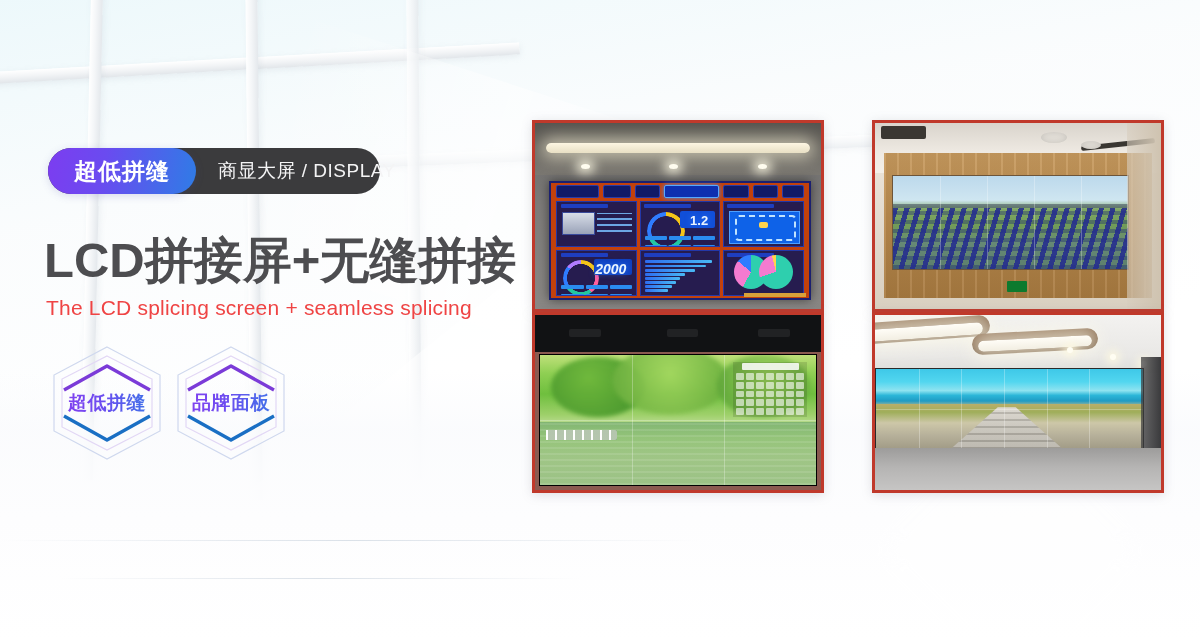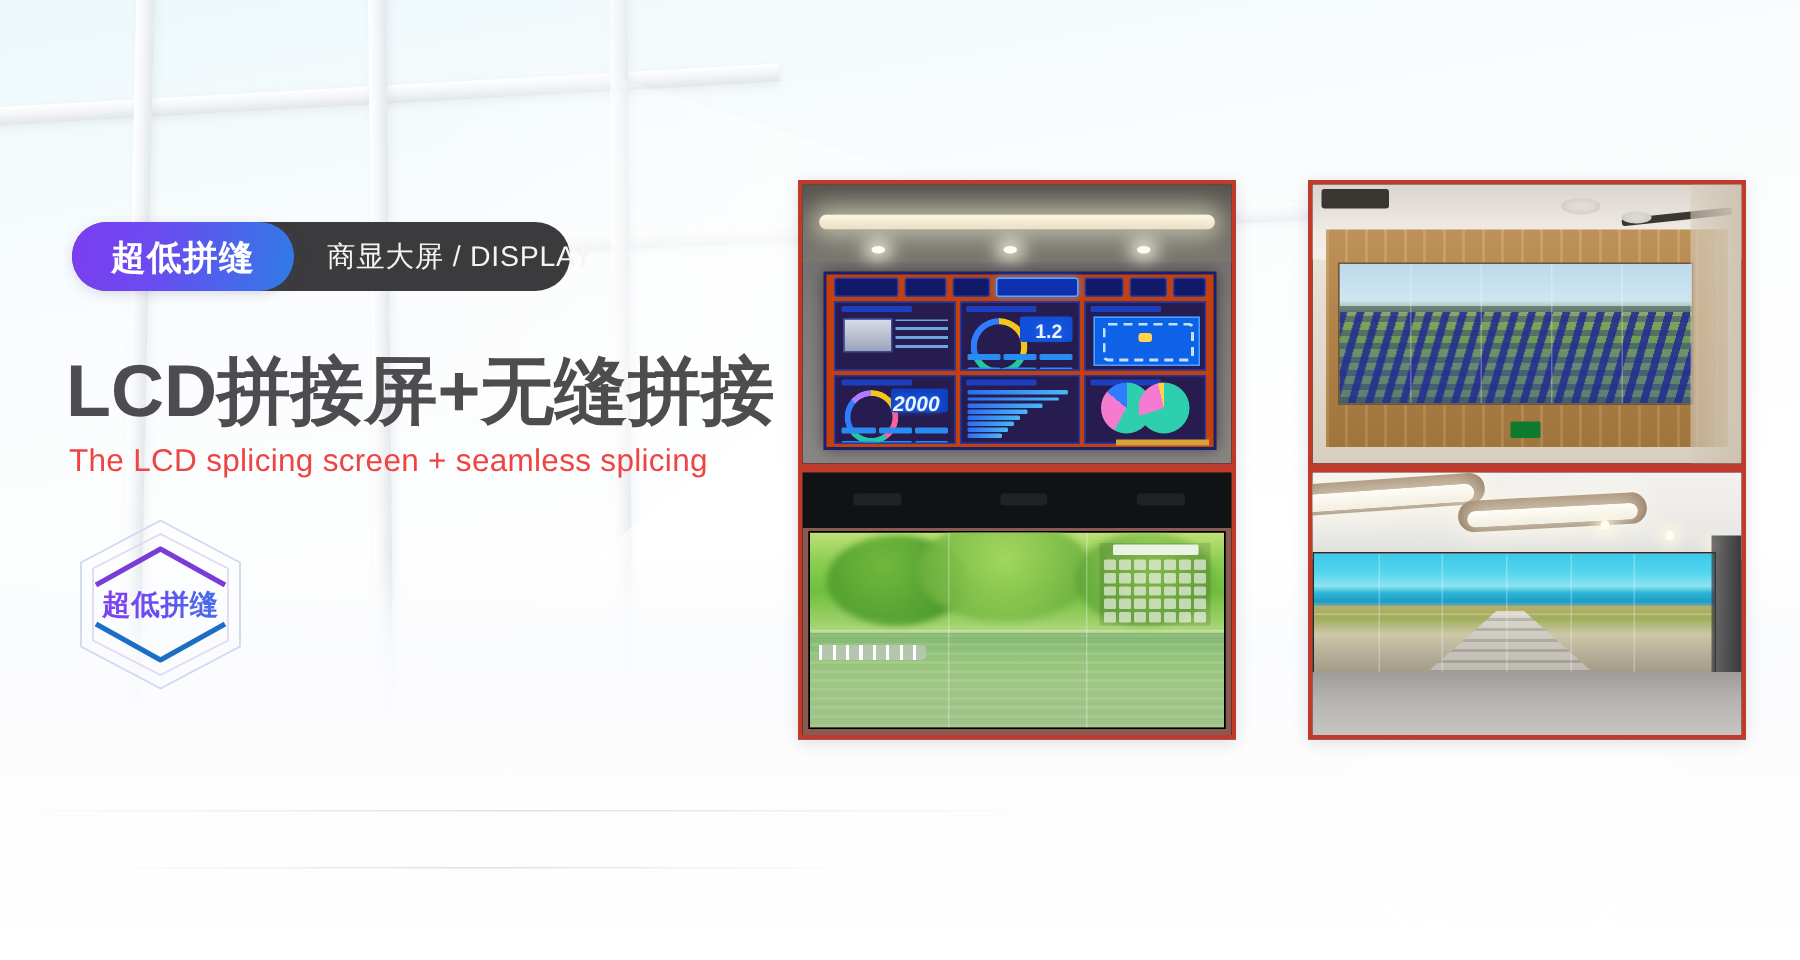--- a/index.html
+++ b/index.html
@@ -173,20 +173,29 @@
     <div class="hex">
       <svg width="118" height="118" viewBox="0 0 118 118">
         <polygon points="59,3 112,31 112,87 59,115 6,87 6,31" fill="none" stroke="#cfd8ee" stroke-width="1.2"></polygon>
         <polygon points="59,12 104,35 104,83 59,106 14,83 14,35" fill="none" stroke="#e2d7f5" stroke-width="1.2"></polygon>
         <polyline points="16,46 59,22 102,46" fill="none" stroke="#7b3bd8" stroke-width="3.4" stroke-linejoin="round"></polyline>
         <polyline points="16,72 59,96 102,72" fill="none" stroke="#1a6fc4" stroke-width="3.4" stroke-linejoin="round"></polyline>
       </svg>
       <div class="lbl">超低拼缝</div>
     </div>
 
+    <div class="hex">
+      <svg width="118" height="118" viewBox="0 0 118 118">
+        <polygon points="59,3 112,31 112,87 59,115 6,87 6,31" fill="none" stroke="#cfd8ee" stroke-width="1.2"></polygon>
+        <polygon points="59,12 104,35 104,83 59,106 14,83 14,35" fill="none" stroke="#e2d7f5" stroke-width="1.2"></polygon>
+        <polyline points="16,46 59,22 102,46" fill="none" stroke="#7b3bd8" stroke-width="3.4" stroke-linejoin="round"></polyline>
+        <polyline points="16,72 59,96 102,72" fill="none" stroke="#1a6fc4" stroke-width="3.4" stroke-linejoin="round"></polyline>
+      </svg>
+      <div class="lbl">品牌面板</div>
+    </div>
 
 
   </div>
 
   <div class="panel" style="left:532px;top:120px;width:286px;height:186px;">
     <div class="inner">
       <div class="roomA"></div>
       <div class="ceilA"></div>
       <div class="coveA"></div>
       <div class="spotA" style="left:16%;top:22%;"></div>

